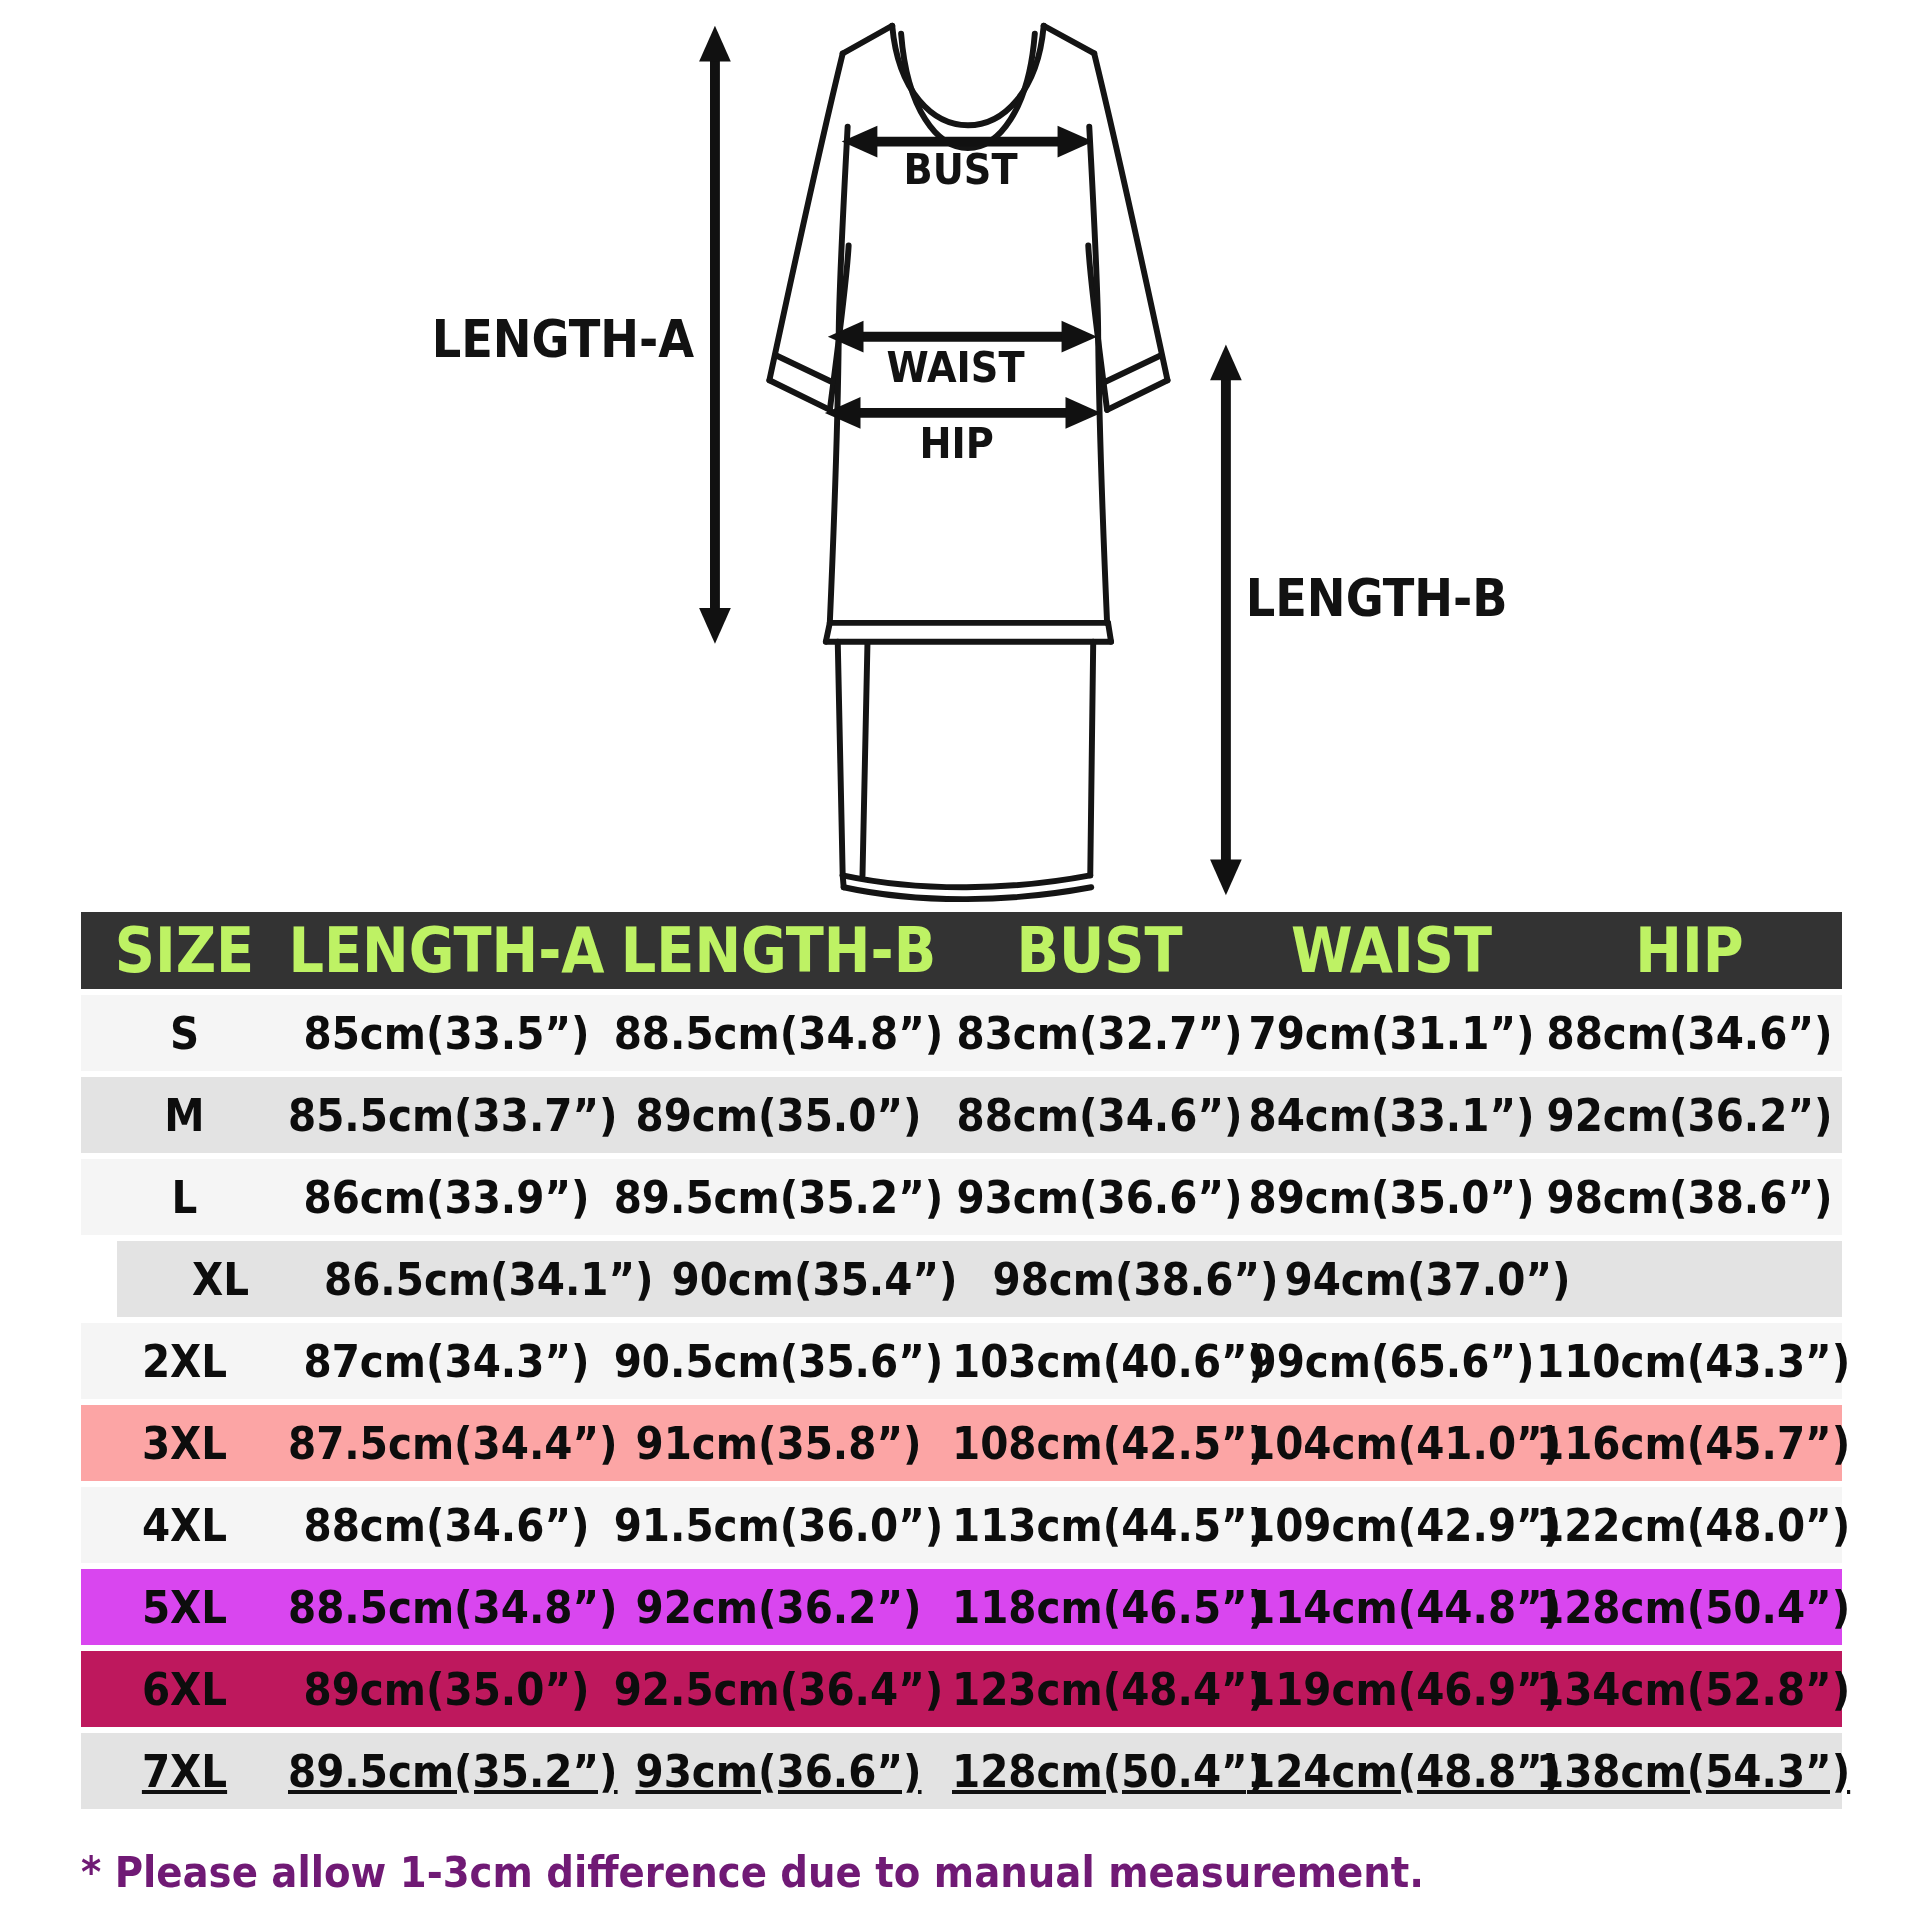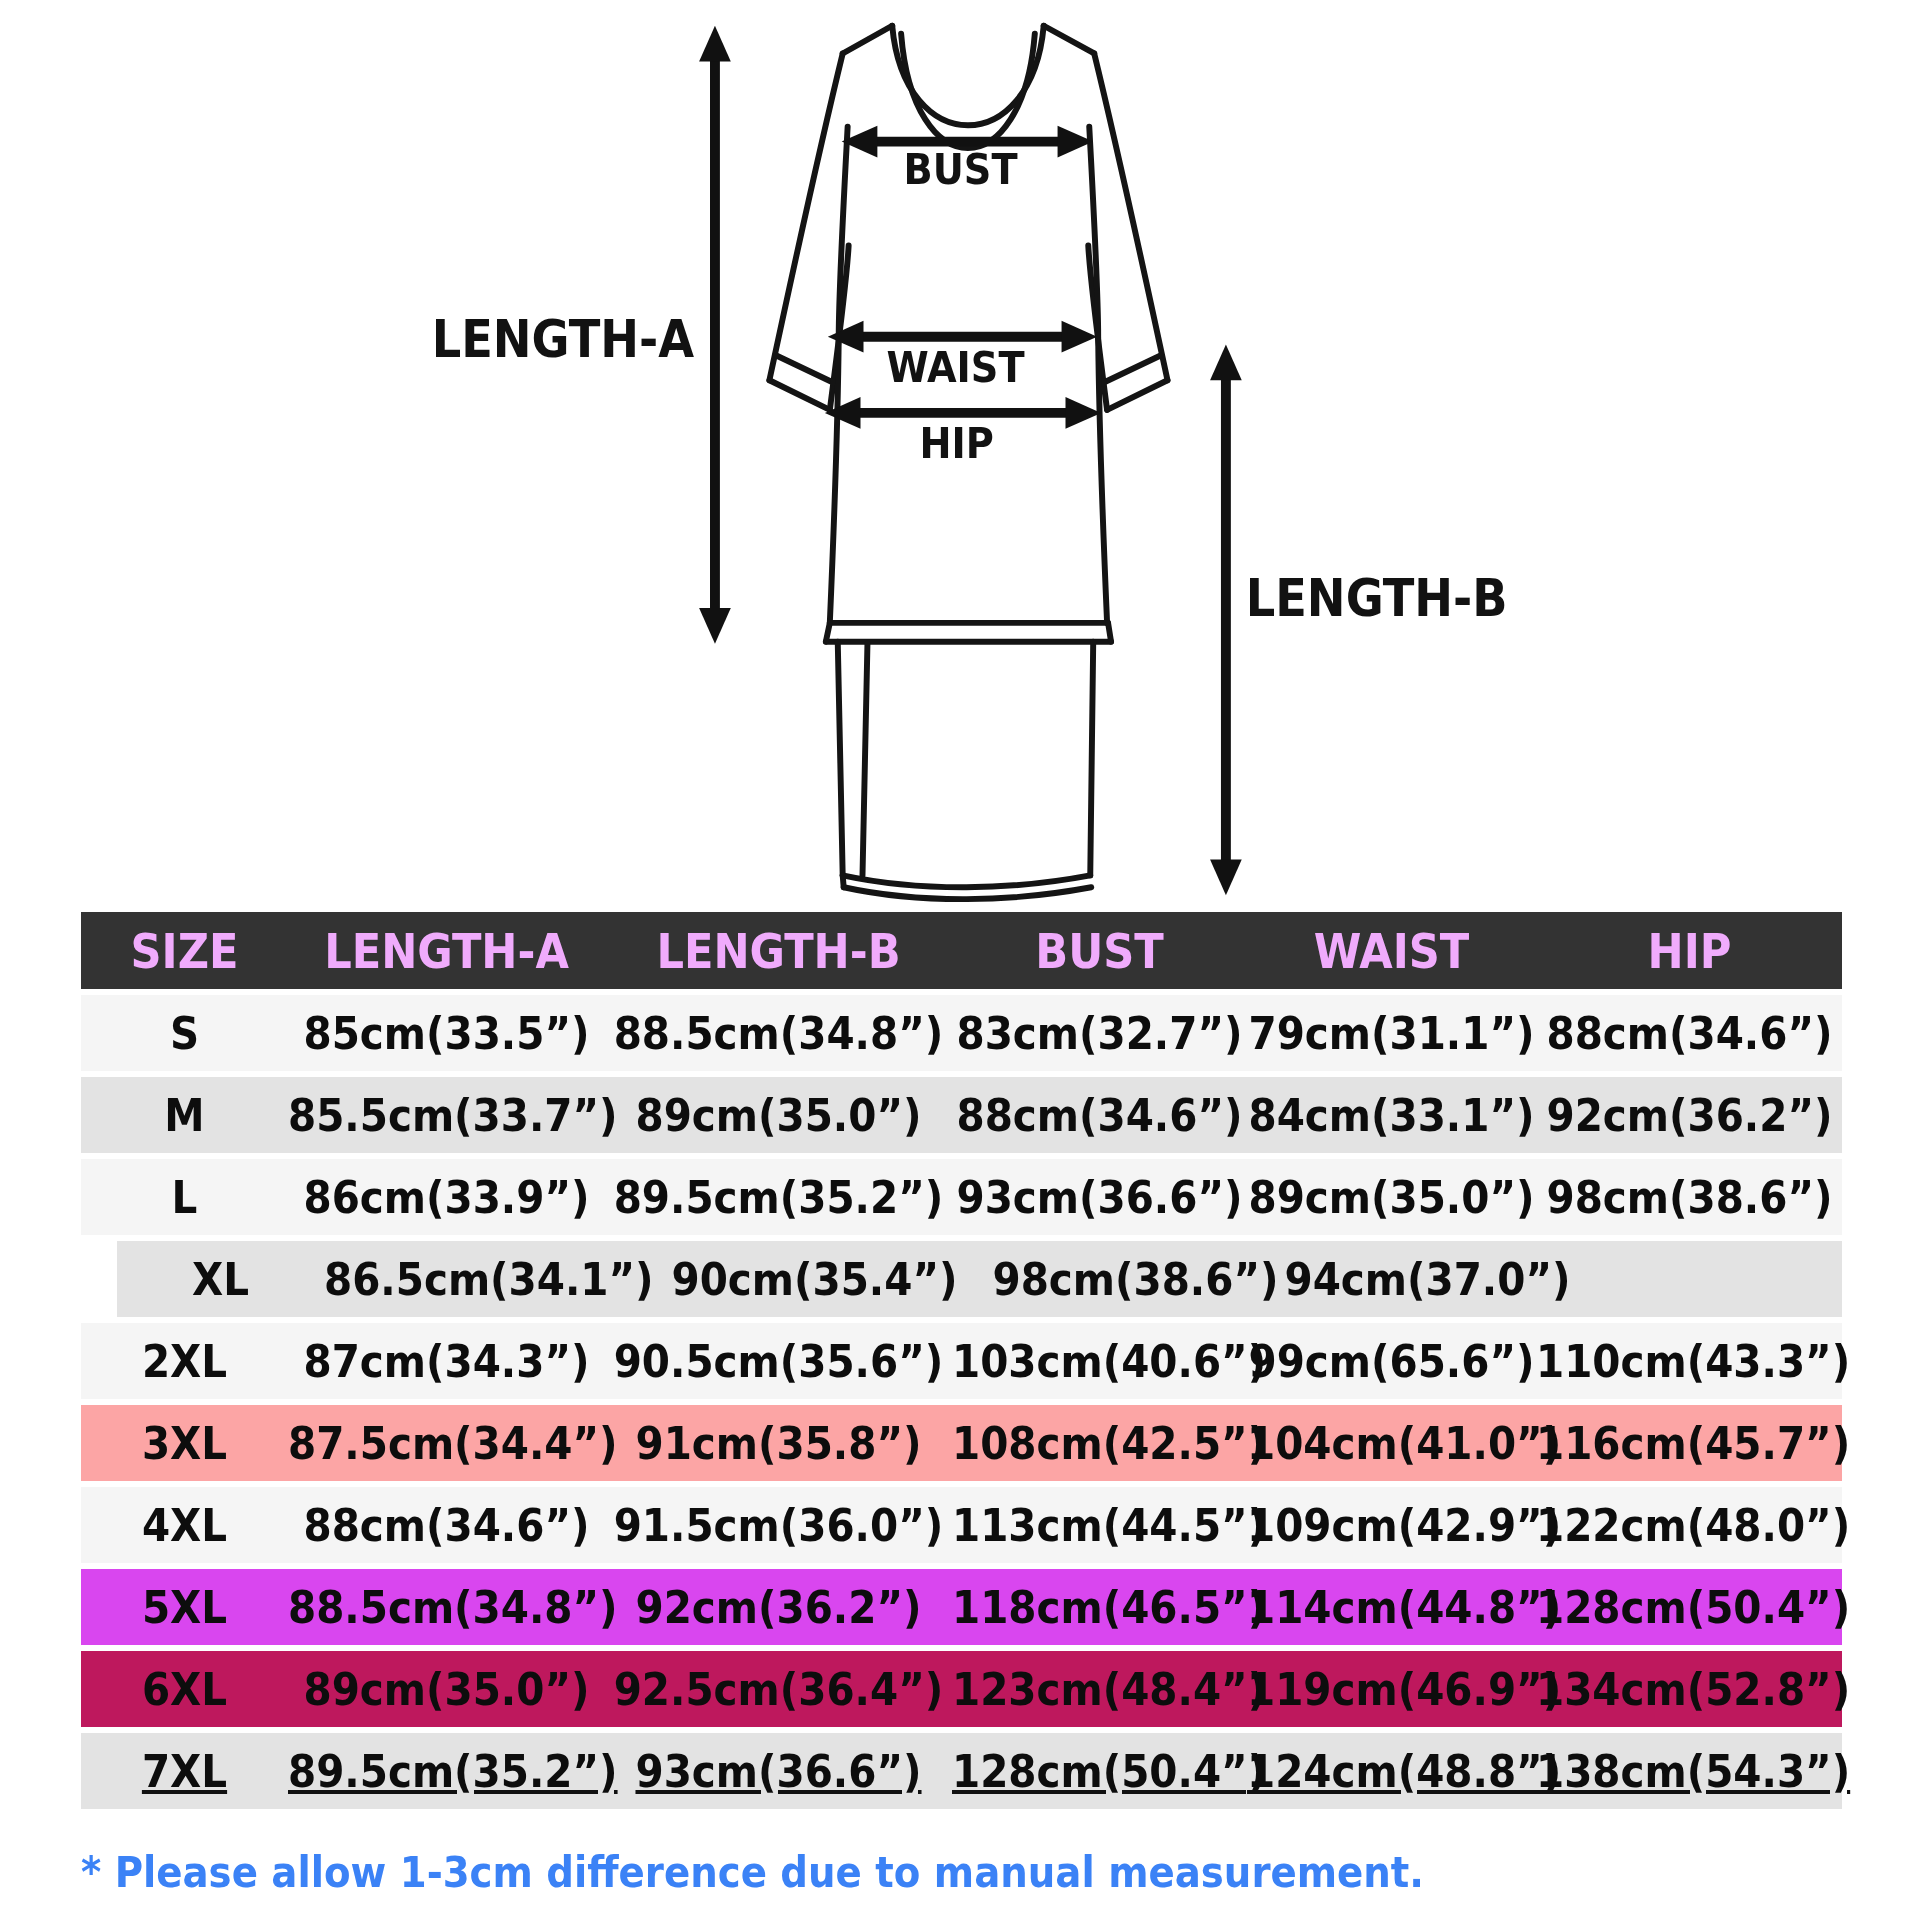--- a/index.html
+++ b/index.html
@@ -21,35 +21,35 @@
   }
   .lbl-girth{font-size:43px;}
   .lbl-length{font-size:52px;}
   
   #size-table{position:absolute;left:81px;top:912px;width:1761px;}
   .t-head{
     display:grid;grid-template-columns:207px 317px 347px 295px 289px 307px;
     height:77px;align-items:center;
   }
   .th{
-    text-align:center;font-weight:700;font-size:48px;color:#f0abfc;
+    text-align:center;font-weight:700;font-size:62px;color:#bef264;
     letter-spacing:0px;
   }
   .tr{
     display:grid;grid-template-columns:207px 317px 347px 295px 289px 307px;
     height:76px;margin-top:6px;align-items:center;
   }
   .td{
     text-align:center;font-weight:700;font-size:45px;color:#0d0d0d;
     white-space:nowrap;
   }
   
   #footnote{
     position:absolute;left:81px;top:1847px;width:1782px;
-    font-weight:700;font-size:43px;color:#3b82f6;
+    font-weight:700;font-size:43px;color:#701a75;
   }
 </style>
 </head>
 <body>
 
 <svg id="diagram" viewBox="0 0 1946 920" xmlns="http://www.w3.org/2000/svg">
 
   <g>
 
     <path class="garment-line" d="M 851,54 L 901,26"></path>

